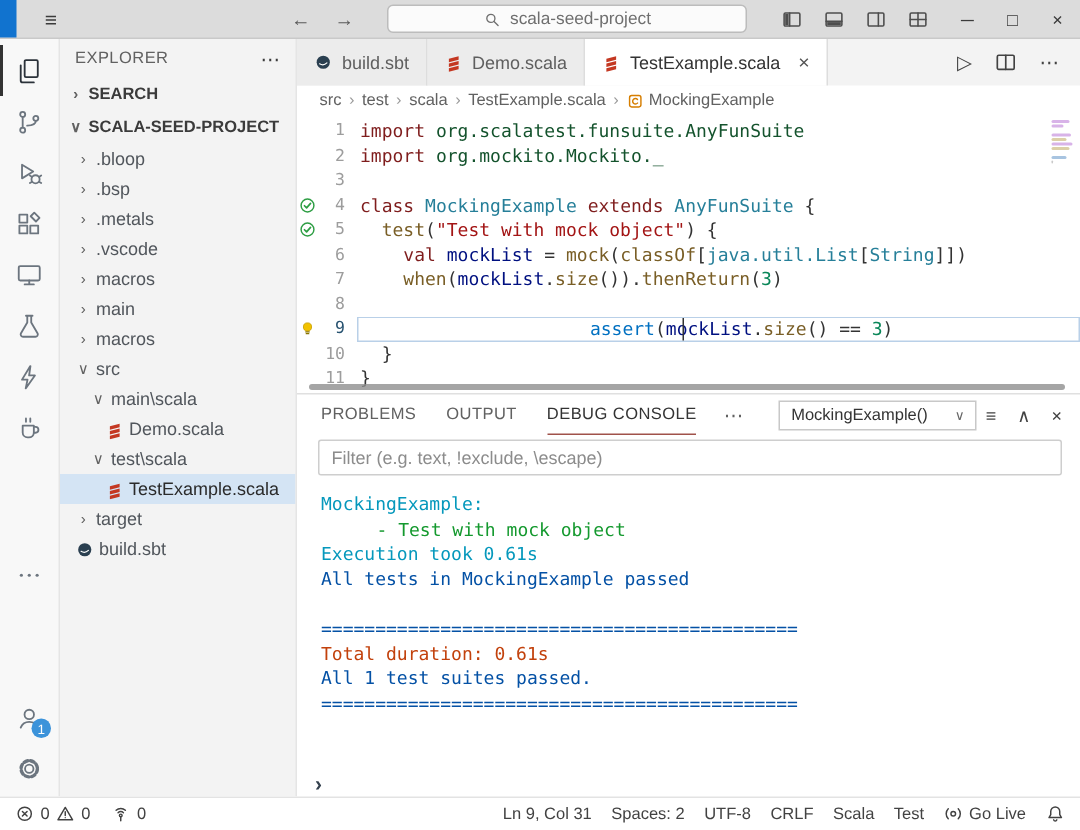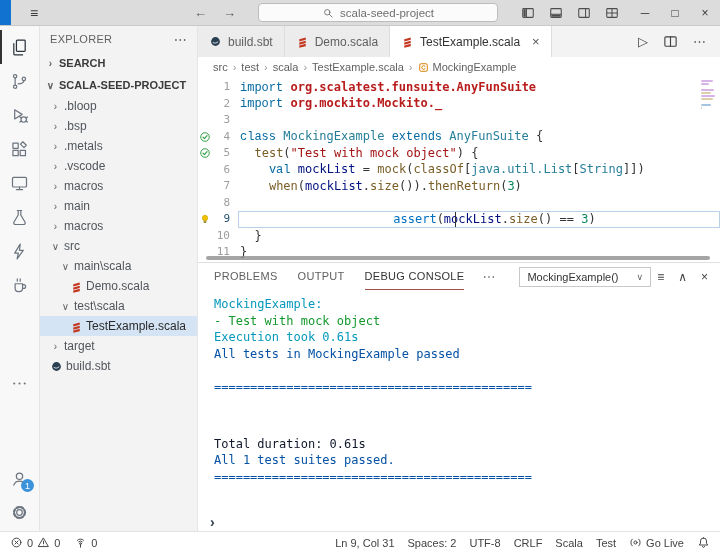--- a/index.html
+++ b/index.html
@@ -57,21 +57,21 @@
 
   .code-area{position:relative;height:186px;flex:none;padding-top:2px;font-family:"DejaVu Sans Mono",monospace;font-size:12px;overflow:hidden;border-bottom:1px solid #e0e0e0;}
   .code-line{display:flex;height:16.5px;line-height:16.5px;align-items:center;white-space:pre;}
   .glyph{width:14px;flex:none;display:flex;justify-content:center;}
   .glyph svg{width:12px;height:12px;display:block;}
   .lnum{width:18px;flex:none;text-align:right;color:#9d9d9d;font-size:11px;}
   .code-line.current .lnum{color:#275270;}
   .line-body{flex:1;position:relative;margin-left:8px;padding-left:2px;white-space:pre;color:#333;}
   .code-line.current .line-body{box-shadow:inset 0 0 0 1px #b9d0e8;text-align:center;}
   .cursor{position:absolute;left:30ch;top:1px;bottom:1px;width:1.5px;background:#333;}
-  .tk-kw{color:#0369a1;font-family:Liberation Mono, monospace;}.tk-ns{color:#b91c1c;font-weight:bold;}.tk-type{color:#267f99;}.tk-fn{color:#795e26;}
+  .tk-kw{color:#7f1d1d;}.tk-ns{color:#14532d;}.tk-type{color:#267f99;}.tk-fn{color:#795e26;}
   .tk-str{color:#a31515;}.tk-num{color:#098658;}.tk-var{color:#001080;}.tk-pl{color:#333;}.tk-blue{color:#0070c1;}
   .minimap{position:absolute;top:3px;right:3px;width:16px;display:flex;flex-direction:column;gap:1px;}
   .mm-line{height:2px;border-radius:1px;}
   .hscroll{position:absolute;bottom:2px;left:8px;right:10px;height:4px;background:#8f8f8f;opacity:.8;border-radius:2px;}
 
   
   .panel{flex:1;display:flex;flex-direction:column;min-height:0;background:#fff;}
   .panel-header{height:27px;display:flex;align-items:center;padding:0 12px 0 16px;flex:none;}
   .ptabs{display:flex;gap:20px;margin-right:18px;}
   .ptab{height:27px;display:flex;align-items:center;font-size:11px;color:#616161;letter-spacing:.3px;border-bottom:1.5px solid transparent;}
@@ -474,28 +474,31 @@
           <div class="pdrop">
             <span>MockingExample()</span>
             <span class="pdrop-chev">∨</span>
           </div>
           <div class="pactions">
             <span>≡</span>
             <span>∧</span>
             <span>×</span>
           </div>
         </div>
+        <div class="filter-wrap">
+          <input class="filter" placeholder="Filter (e.g. text, !exclude, \escape)" style="">
+        </div>
         <div class="console">
             <div class="console-line" style="color: rgb(5, 152, 188);">MockingExample:</div>
-            <div class="console-line" style="color: rgb(20, 153, 46);">- Test with mock object</div>
+            <div class="console-line" style="color: rgb(20, 153, 46); margin-left: 37px;">- Test with mock object</div>
             <div class="console-line" style="color: rgb(5, 152, 188);">Execution took 0.61s</div>
             <div class="console-line" style="color: rgb(4, 81, 165);">All tests in MockingExample passed</div>
             <div class="console-line" style="color: rgb(4, 81, 165);">&nbsp;</div>
             <div class="console-line" style="color: rgb(4, 81, 165);">============================================</div>
-            <div class="console-line" style="color: #0f172a; margin-top: 40px;">Total duration: 0.61s</div>
+            <div class="console-line" style="color: #c2410c;">Total duration: 0.61s</div>
             <div class="console-line" style="color: rgb(4, 81, 165);">All 1 test suites passed.</div>
             <div class="console-line" style="color: rgb(4, 81, 165);">============================================</div>
           </div>
         <div class="prompt">›</div>
       </div>
     </div>
   </div>
 
   <div class="statusbar">
     <div class="sb-left">

